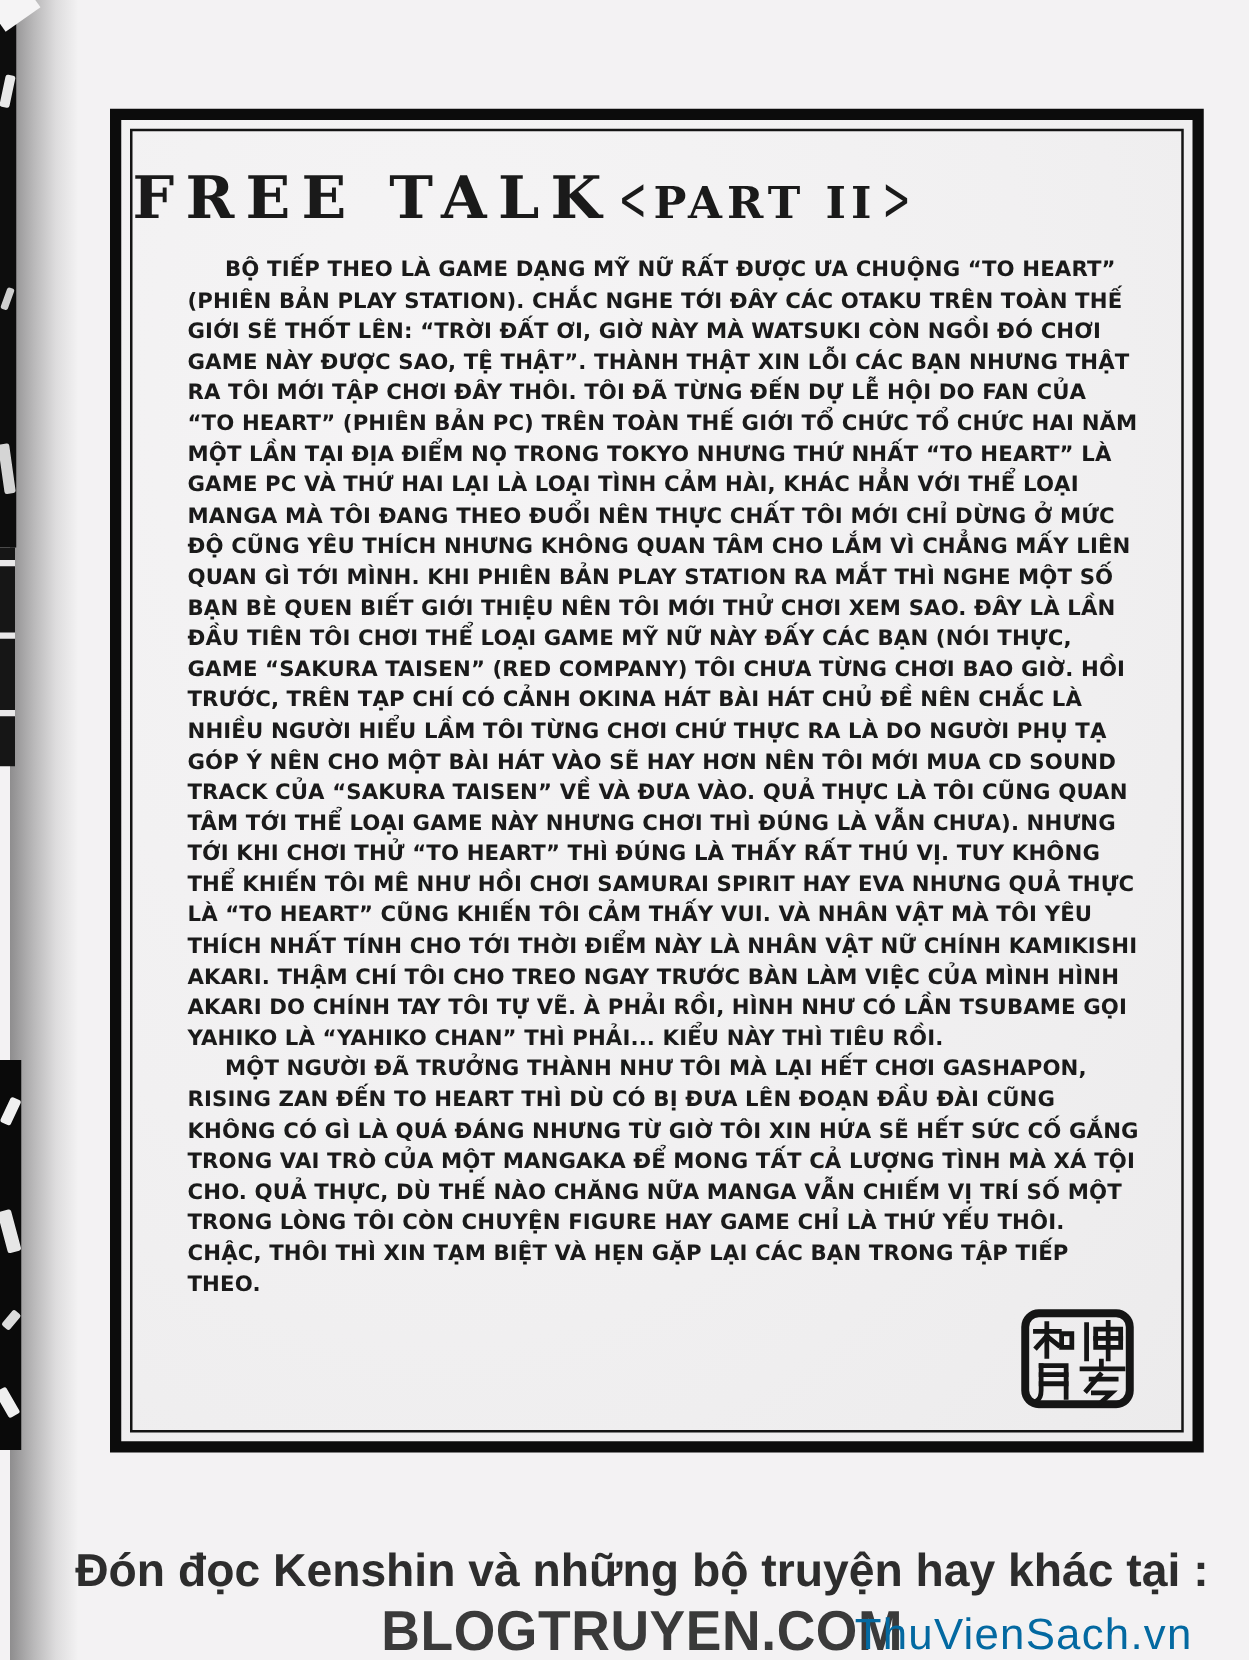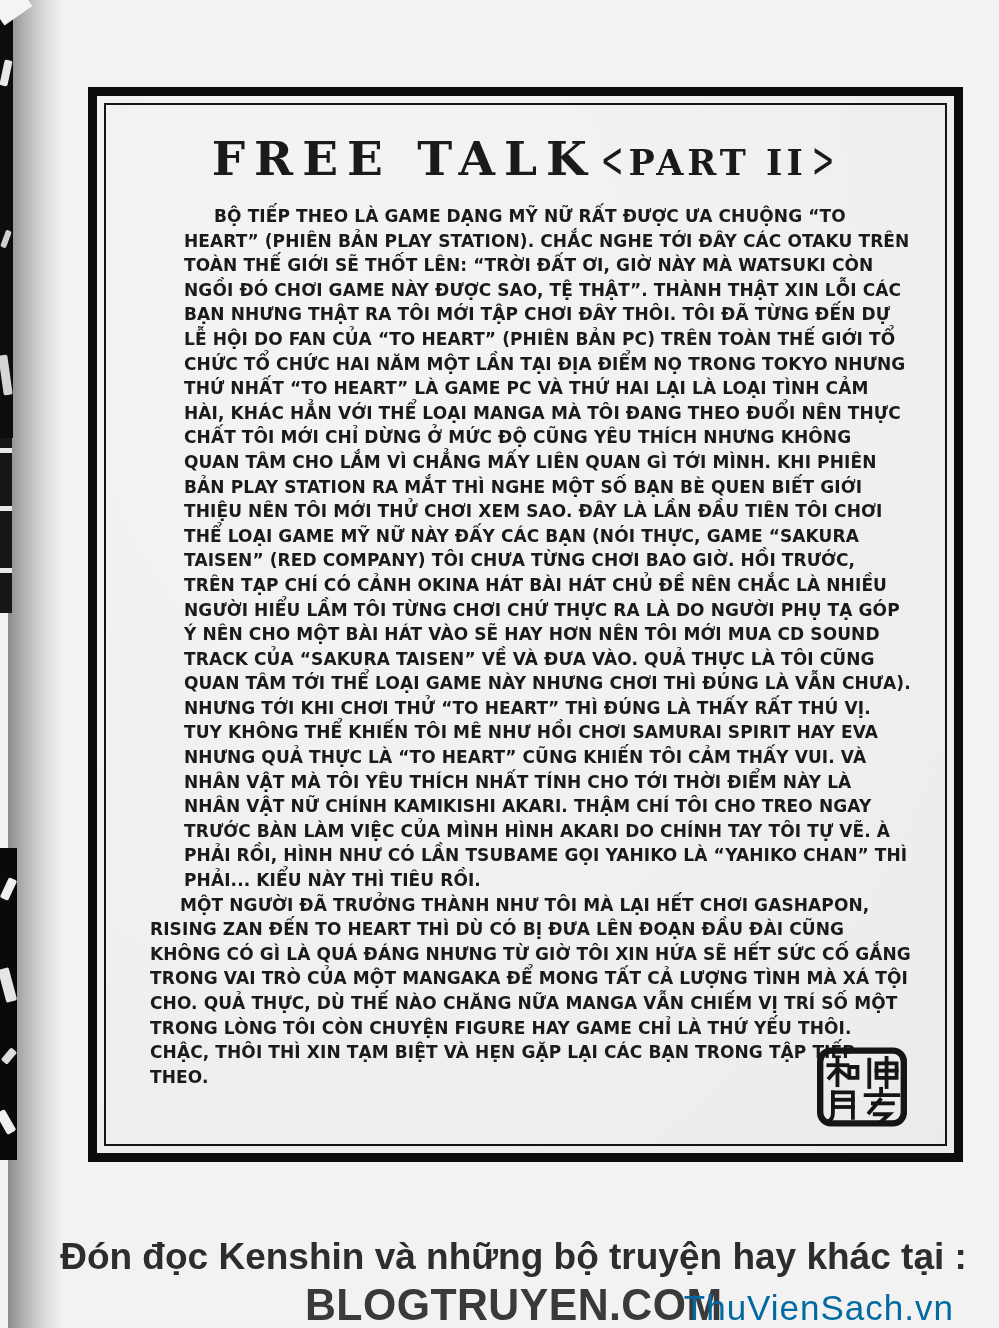--- a/index.html
+++ b/index.html
@@ -40,21 +40,21 @@
     position: absolute; left: 88px; top: 87px; width: 875px; height: 1075px;
     box-sizing: border-box;
     border: 9px solid #0c0c0c;
     background: radial-gradient(ellipse at 30% 20%, #f5f4f5 0%, #f1f0f1 55%, #ecebec 100%);
   }
   .panel-inner {
     position: absolute; inset: 7px;
     border: 2px solid #141414;
   }
   .title {
-    text-align: center;
+    text-align: left;
     margin: 26px 0 0 0;
     font-family: "DejaVu Serif", serif;
     font-weight: bold;
     color: #1a1a1a;
     white-space: nowrap;
   }
   .t-main { font-size: 47px; letter-spacing: 9px; }
   .t-br {
     font-family: "DejaVu Sans", sans-serif;
     font-weight: normal;
@@ -69,21 +69,21 @@
     margin: 0;
     padding: 0 34px 0 44px;
     text-indent: 30px;
     font-family: "DejaVu Sans", sans-serif;
     font-weight: bold;
     font-size: 17px;
     line-height: 24.6px;
     letter-spacing: 0.1px;
     color: #1a1a1a;
   }
-  .para.first { margin-top: 18px; margin-left: 34px; }
+  .para.first { margin-top: 18px; }
 
   
   .seal { position: absolute; right: 46px; bottom: 26px; width: 92px; height: 80px; }
   .seal svg { width: 100%; height: 100%; display: block; }
 
   
   .footer {
     position: absolute; left: 0; top: 1236px; width: 100%;
     text-align: center;
     transform: translateX(14px);

